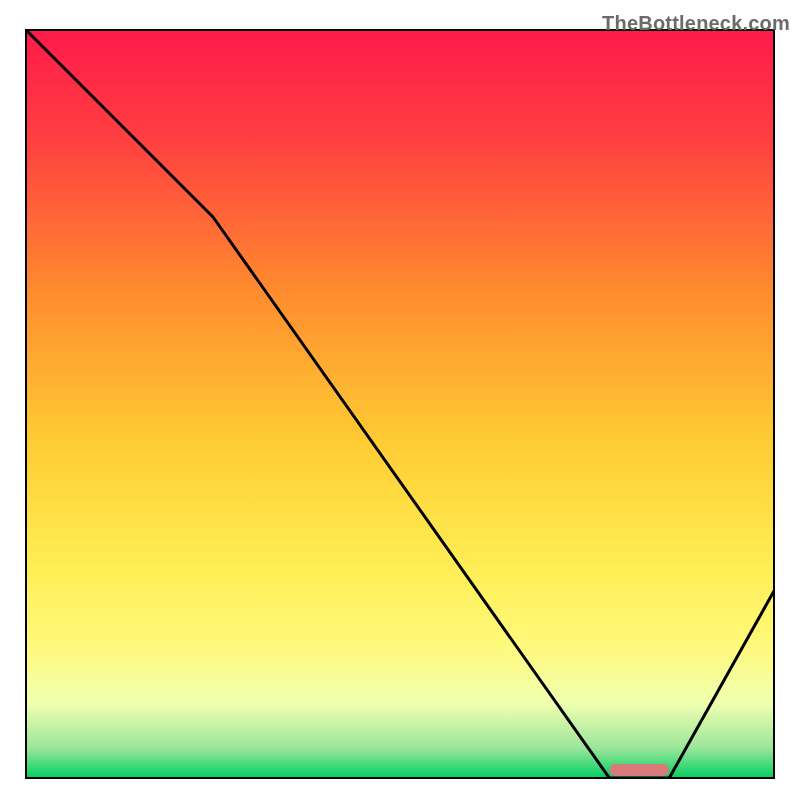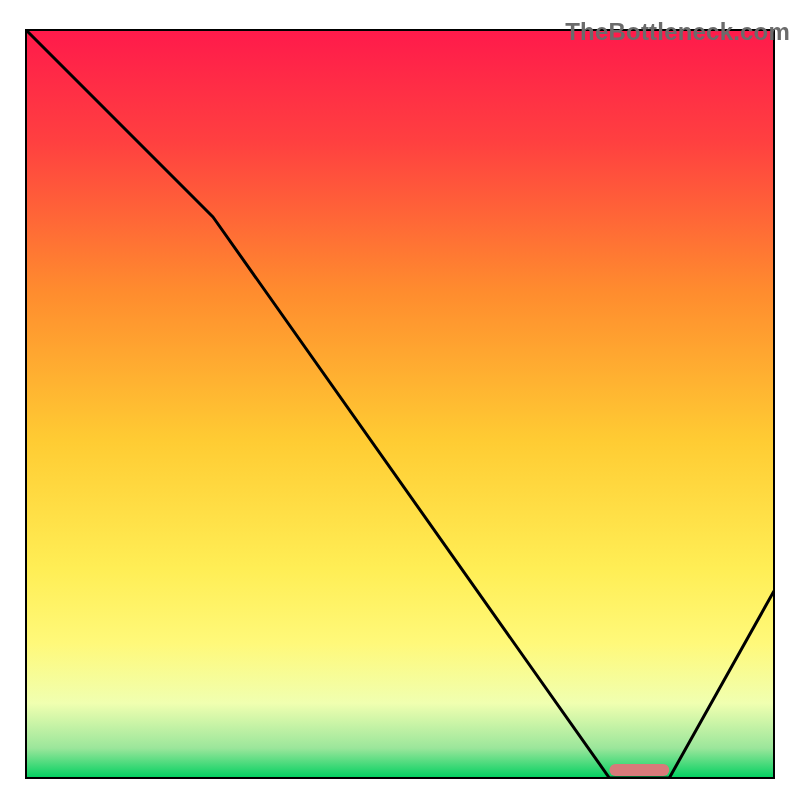--- a/index.html
+++ b/index.html
@@ -11,23 +11,23 @@
     background: #fff;
     font-family: Arial, Helvetica, sans-serif;
   }
   .wrap {
     position: relative;
     width: 800px;
     height: 800px;
   }
   .watermark {
     position: absolute;
-    top: 18px;
+    top: 12px;
     right: 10px;
-    font-size: 24px;
+    font-size: 20px;
     font-weight: 600;
     color: #6b6b6b;
     letter-spacing: 0.2px;
     z-index: 10;
   }
   svg {
     position: absolute;
     top: 0;
     left: 0;
   }

